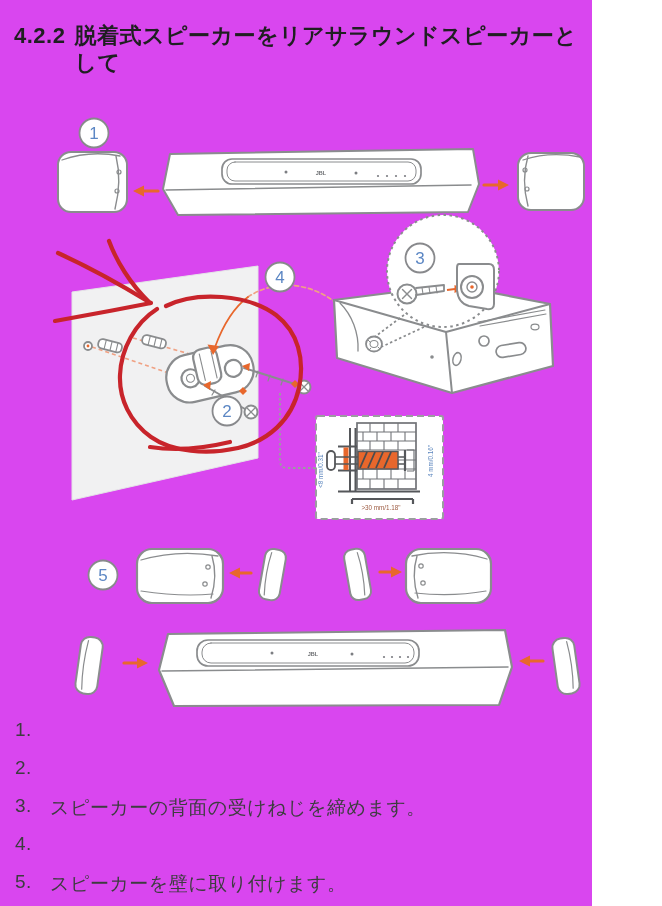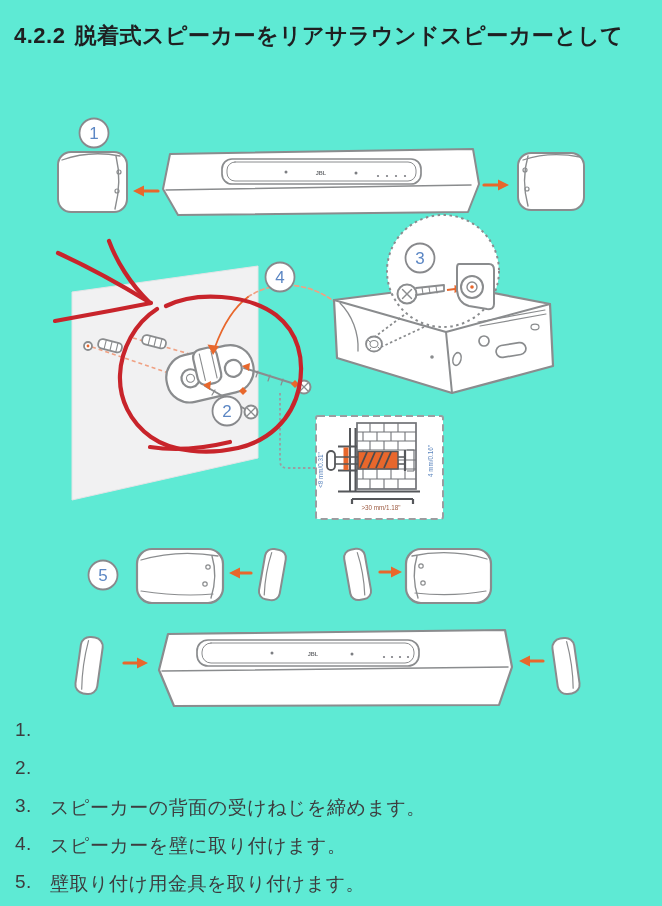--- a/index.html
+++ b/index.html
@@ -1,16 +1,16 @@
 <!DOCTYPE html>
 <html><head>
 <meta charset="utf-8">
 <style>
   html,body{margin:0;padding:0;background:#fff;}
-  .page{position:relative;width:662px;height:906px;background:#5eead4;overflow:hidden;
+  .page{position:relative;width:592px;height:906px;background:#d946ef;overflow:hidden;
         font-family:"Liberation Sans","DejaVu Sans",sans-serif;}
   .title{position:absolute;left:14px;top:22px;display:flex;gap:9px;
          font-weight:bold;font-size:22px;line-height:27px;color:#1f1f21;letter-spacing:0.5px;}
   .title .secnum{white-space:nowrap;}
   .diagram-svg{position:absolute;left:0;top:0;}
   .steps{position:absolute;left:15px;top:719px;width:640px;}
   .step-row{display:flex;align-items:flex-start;height:38px;font-size:19px;color:#3d3d3f;letter-spacing:0.5px;}
   .step-row .num{width:35px;flex:0 0 35px;}
   .step-row .txt{flex:1;}
   text{font-family:"Liberation Sans","DejaVu Sans",sans-serif;}
@@ -363,21 +363,20 @@
     </div>
     <div class="step-row">
       <span class="num">2.</span>
     </div>
     <div class="step-row">
       <span class="num">3.</span>
       <span class="txt">スピーカーの背面の受けねじを締めます。</span>
     </div>
     <div class="step-row">
       <span class="num">4.</span>
+    </div>
+    <div class="step-row">
+      <span class="num">5.</span>
       <span class="txt">スピーカーを壁に取り付けます。</span>
     </div>
-    <div class="step-row">
-      <span class="num">5.</span>
-      <span class="txt">壁取り付け用金具を取り付けます。</span>
-    </div>
   </div>
 
 </div>
 
 </body></html>

